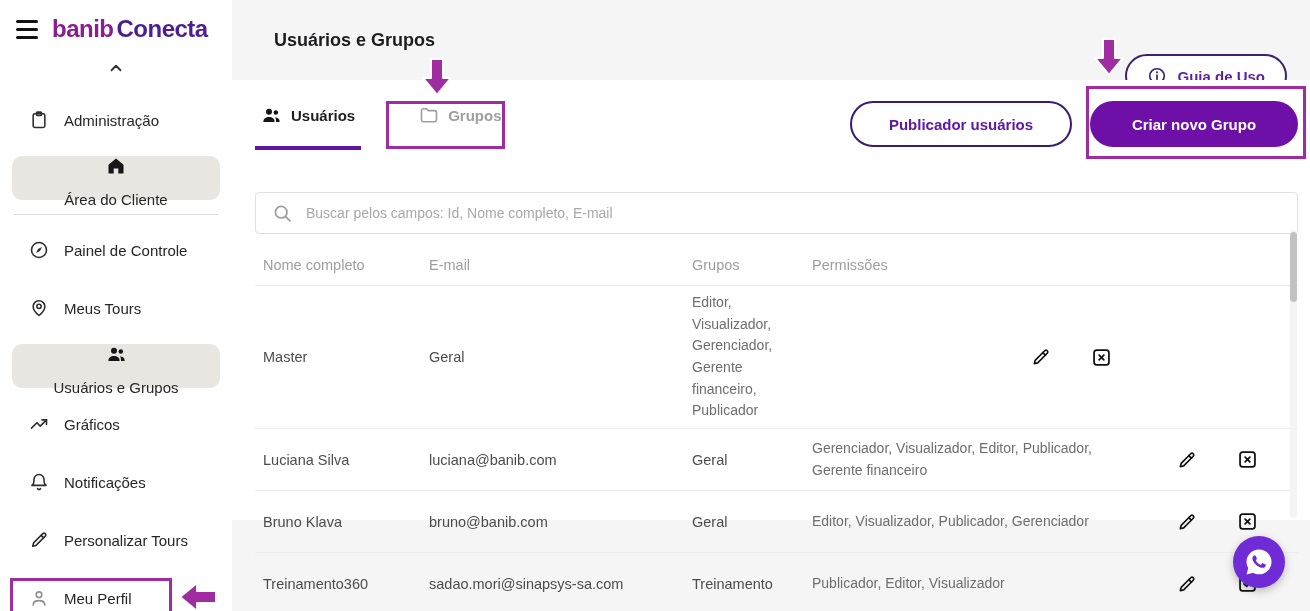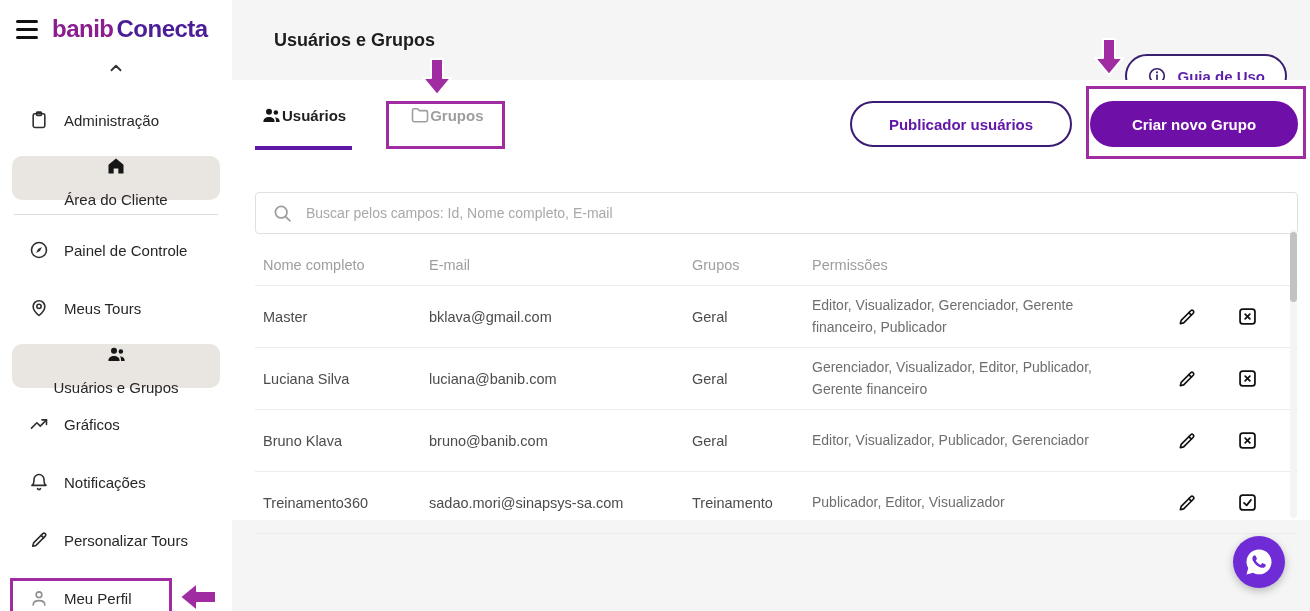--- a/index.html
+++ b/index.html
@@ -22,21 +22,21 @@
   .menu-item svg { flex:0 0 auto; }
 
   
   .main { position:absolute; left:232px; top:0; right:0; height:100%; background:#f5f5f6; }
   .topbar { position:relative; height:80px; background:#f5f5f6; display:flex; align-items:center; padding-left:42px; }
   .page-title { font-size:18px; font-weight:700; color:#1d1d1f; }
   .guide-btn { position:absolute; right:23px; top:18px; height:44px; padding:0 20px; border-radius:22px; border:2.5px solid #39216f; background:#fff; color:#5b1fa8; font-weight:700; font-size:15px; display:flex; align-items:center; gap:10px; cursor:pointer;margin-top:36px; }
 
   .card { position:relative; background:#fff; height:440px; padding:0 12px 0 23px; }
   .tabs-row { display:flex; align-items:center; height:70px; padding-top:4px; }
-  .tab { display:flex; align-items:center; gap:0; padding:0 6px; height:100%; border-bottom:4px solid transparent; cursor:pointer; font-size:15px; font-weight:700; color:#9e9e9e; }
+  .tab { display:flex; align-items:center; gap:9px; padding:0 6px; height:100%; border-bottom:4px solid transparent; cursor:pointer; font-size:15px; font-weight:700; color:#9e9e9e; }
   .tab.active { color:#1e1e1e; border-bottom-color:#5e17a5; }
   .tab + .tab { margin-left:52px; }
   .btn { border-radius:23px; height:46px; font-size:15px; font-weight:700; cursor:pointer; align-self:flex-end; margin-bottom:3px; }
   .btn.outline { margin-left:auto; min-width:222px; background:#fff; border:2.5px solid #3b1a74; color:#6118a8; }
   .btn.filled { margin-left:18px; min-width:208px; background:#6e0fa8; border:2.5px solid #6e0fa8; color:#fff; }
 
   .search-bar { margin-top:42px; height:42px; border:1px solid #e0e0e0; border-radius:4px; display:flex; align-items:center; gap:13px; padding:0 16px; background:#fff; }
   .search-bar input { flex:1; border:none; outline:none; font-size:14px; color:#444; background:transparent; }
   .search-bar input::placeholder { color:#a8a8a8; }
 
@@ -201,21 +201,20 @@
         <div class="t-head">
           <div class="cell-first">Nome completo</div>
           <div>E-mail</div>
           <div>Grupos</div>
           <div>Permissões</div>
           <div></div>
         </div>
 
         <div class="t-row">
           <div class="cell-first">Master</div>
-          <div>bklava@gmail.com</div>
           <div>Geral</div>
           <div class="cell-perm">Editor, Visualizador, Gerenciador, Gerente financeiro, Publicador</div>
           <div class="cell-actions">
             <button class="icon-btn">
                 <svg width="20" height="20" viewBox="0 0 24 24" fill="none" stroke="#111" stroke-width="2" stroke-linecap="round" stroke-linejoin="round">
                   <path d="M4 20l1-4L16.5 4.5a2.1 2.1 0 0 1 3 3L8 19l-4 1z"></path>
                   <path d="M14.2 6.8l3 3"></path>
                 </svg>
               </button>
             <button class="icon-btn">

